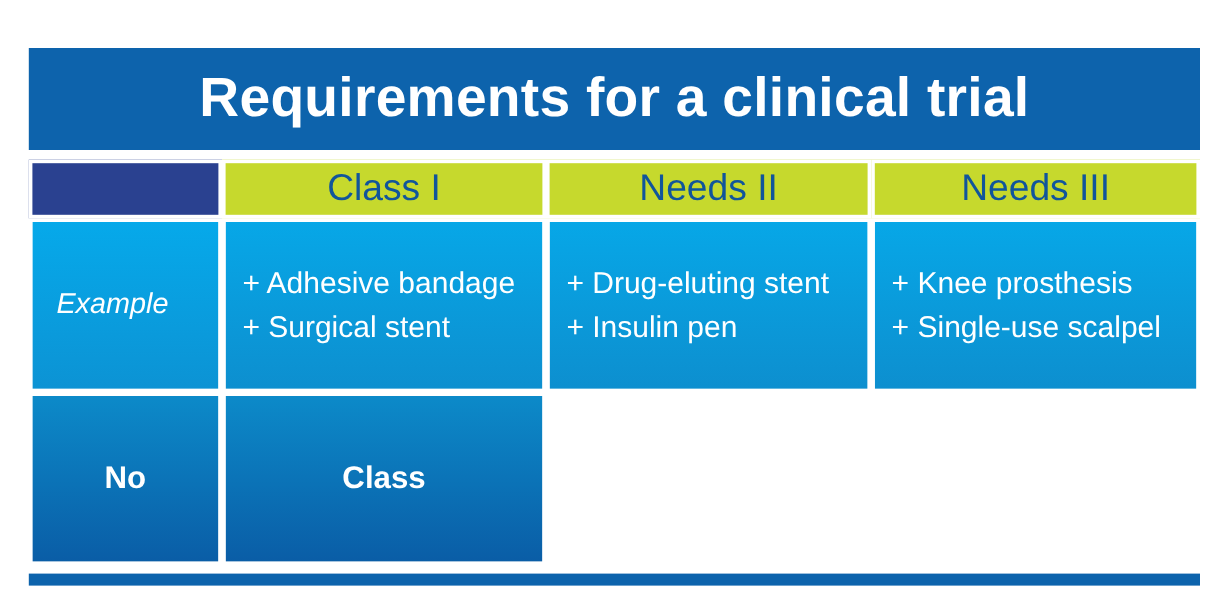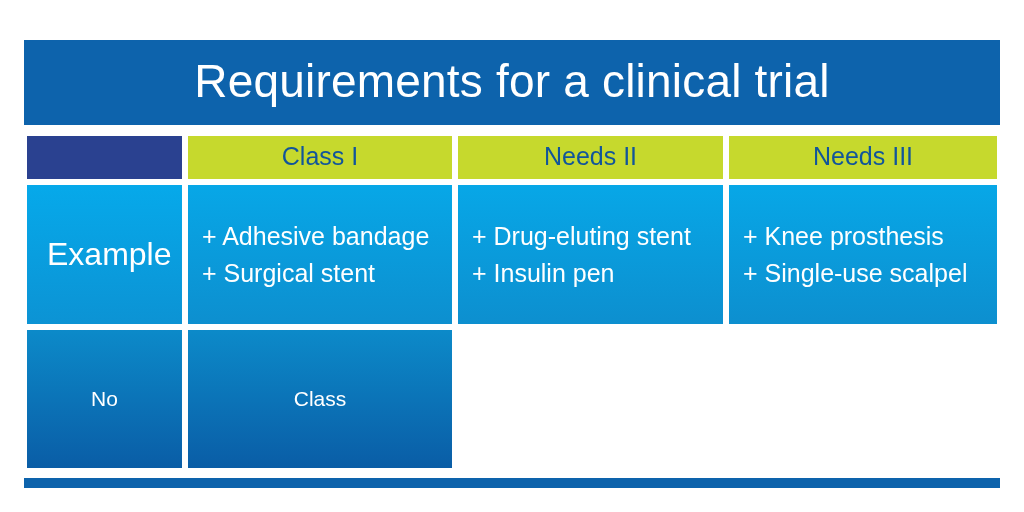--- a/index.html
+++ b/index.html
@@ -30,21 +30,21 @@
     width: 976px;
     height: 85px;
     background: #0D63AC;
     display: flex;
     align-items: center;
     justify-content: center;
   }
   #title-text {
     color: #ffffff;
     font-size: 46px;
-    font-weight: 400;
+    font-weight: 700;
     letter-spacing: 0.2px;
     line-height: 1;
     white-space: nowrap;
     padding-bottom: 4px;
   }
 
   
   #table {
     position: absolute;
     left: 24px;
@@ -70,21 +70,21 @@
     background: #2A4190;
   }
   .hdr {
     background: #C6D92D;
     display: flex;
     align-items: center;
     justify-content: center;
   }
   .hdr-label {
     color: #11559B;
-    font-size: 25px;
+    font-size: 31px;
     font-weight: 400;
     line-height: 1;
     padding-bottom: 3px;
     white-space: nowrap;
   }
 
   
   .r1-label {
     background: linear-gradient(to bottom, #06A9EA 0%, #0C93D4 100%);
     display: flex;
@@ -111,36 +111,37 @@
   }
   .r2-data {
     background: linear-gradient(to bottom, #0C8AC9 0%, #0A5DA6 100%);
     display: flex;
     align-items: center;
     justify-content: center;
   }
 
   .row-label {
     color: #ffffff;
-    font-size: 32px;
+    font-size: 24px;
     font-weight: 400;
     line-height: 1.28;
     text-align: left;
+    font-style: italic;
   }
   .bullet-line {
     color: #ffffff;
     font-size: 25px;
     font-weight: 400;
     line-height: 1.48;
     white-space: nowrap;
   }
   .answer {
     color: #ffffff;
-    font-size: 21px;
-    font-weight: 400;
+    font-size: 26px;
+    font-weight: 700;
     line-height: 1;
     padding-bottom: 2px;
   }
 
   
   #footer-bar {
     position: absolute;
     left: 24px;
     top: 478px;
     width: 976px;

